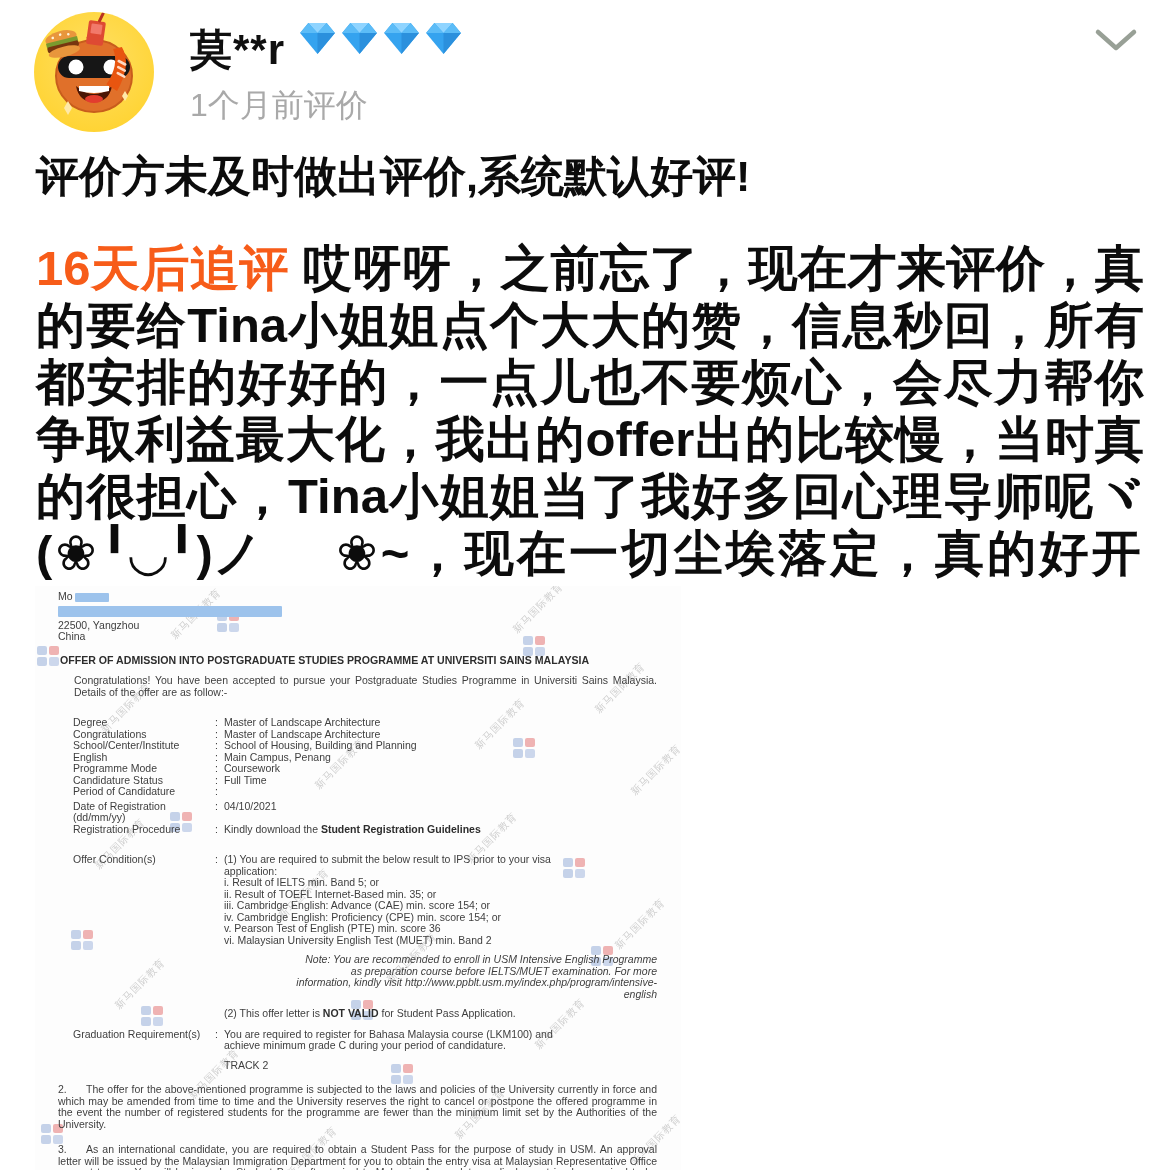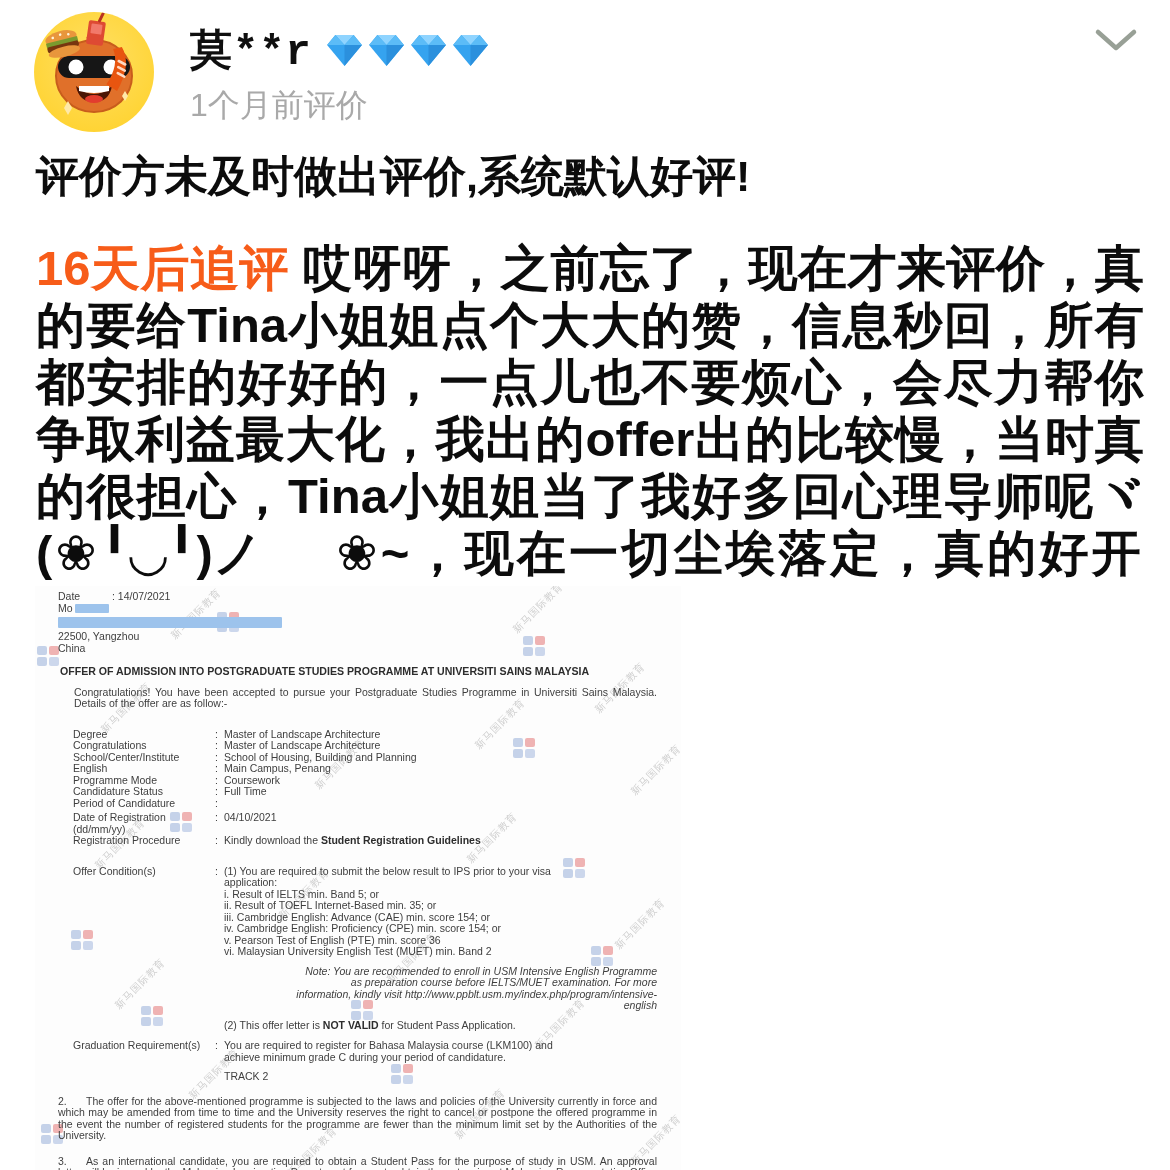--- a/index.html
+++ b/index.html
@@ -8,21 +8,21 @@
     background:#ffffff;
     font-family:"Liberation Sans","DejaVu Sans",sans-serif;
   }
   
   .avatar{
     position:absolute;left:34px;top:12px;width:120px;height:120px;
     border-radius:50%;overflow:hidden;background:radial-gradient(circle at 50% 40%,#ffe064,#ffd026);
   }
   .avatar svg{display:block;width:100%;height:100%;}
   .name-row{
-    position:absolute;left:190px;top:22px;display:flex;align-items:center;gap:10px;font-family:Liberation Mono, monospace;
+    position:absolute;left:190px;top:22px;display:flex;align-items:flex-start;gap:10px;
   }
   .username{font-size:42px;font-weight:700;color:#0f0f0f;letter-spacing:1px;}
   .diamonds{display:flex;gap:5px;align-items:center;margin-left:4px;}
   .diamond svg{display:block;}
   .time{
     position:absolute;left:190px;top:84px;font-size:32px;color:#a9a9a9;
   }
   .chevron{
     position:absolute;left:1092px;top:26px;width:48px;height:30px;cursor:pointer;
   }
@@ -265,23 +265,20 @@
       <span class="wm-text" style="left: 72px; top: 392px;">新马国际教育</span>
       <span class="wm-text" style="left: 344px; top: 366px;">新马国际教育</span>
       <span class="wm-text" style="left: 492px; top: 432px;">新马国际教育</span>
       <span class="wm-text" style="left: 146px; top: 482px;">新马国际教育</span>
       <span class="wm-text" style="left: 412px; top: 522px;">新马国际教育</span>
       <span class="wm-text" style="left: 588px; top: 548px;">新马国际教育</span>
       <span class="wm-text" style="left: 244px; top: 560px;">新马国际教育</span>
     </div>
   <div class="doc-inner">
     <div class="doc-row">
-      <span class="doc-label">Date</span><span>:  14/07/2021</span>
-    </div>
-    <div class="doc-row">
       <span>Mo</span><span class="redact-sm"></span>
     </div>
     <div class="redact-bar"></div>
     <div>22500, Yangzhou</div>
     <div>China</div>
 
     <div class="doc-title">OFFER OF ADMISSION INTO POSTGRADUATE STUDIES PROGRAMME AT UNIVERSITI SAINS MALAYSIA</div>
     <div class="doc-intro">Congratulations! You have been accepted to pursue your Postgraduate Studies Programme in Universiti Sains Malaysia. Details of the offer are as follow:-</div>
 
     <div class="dtable" id="details-table">

